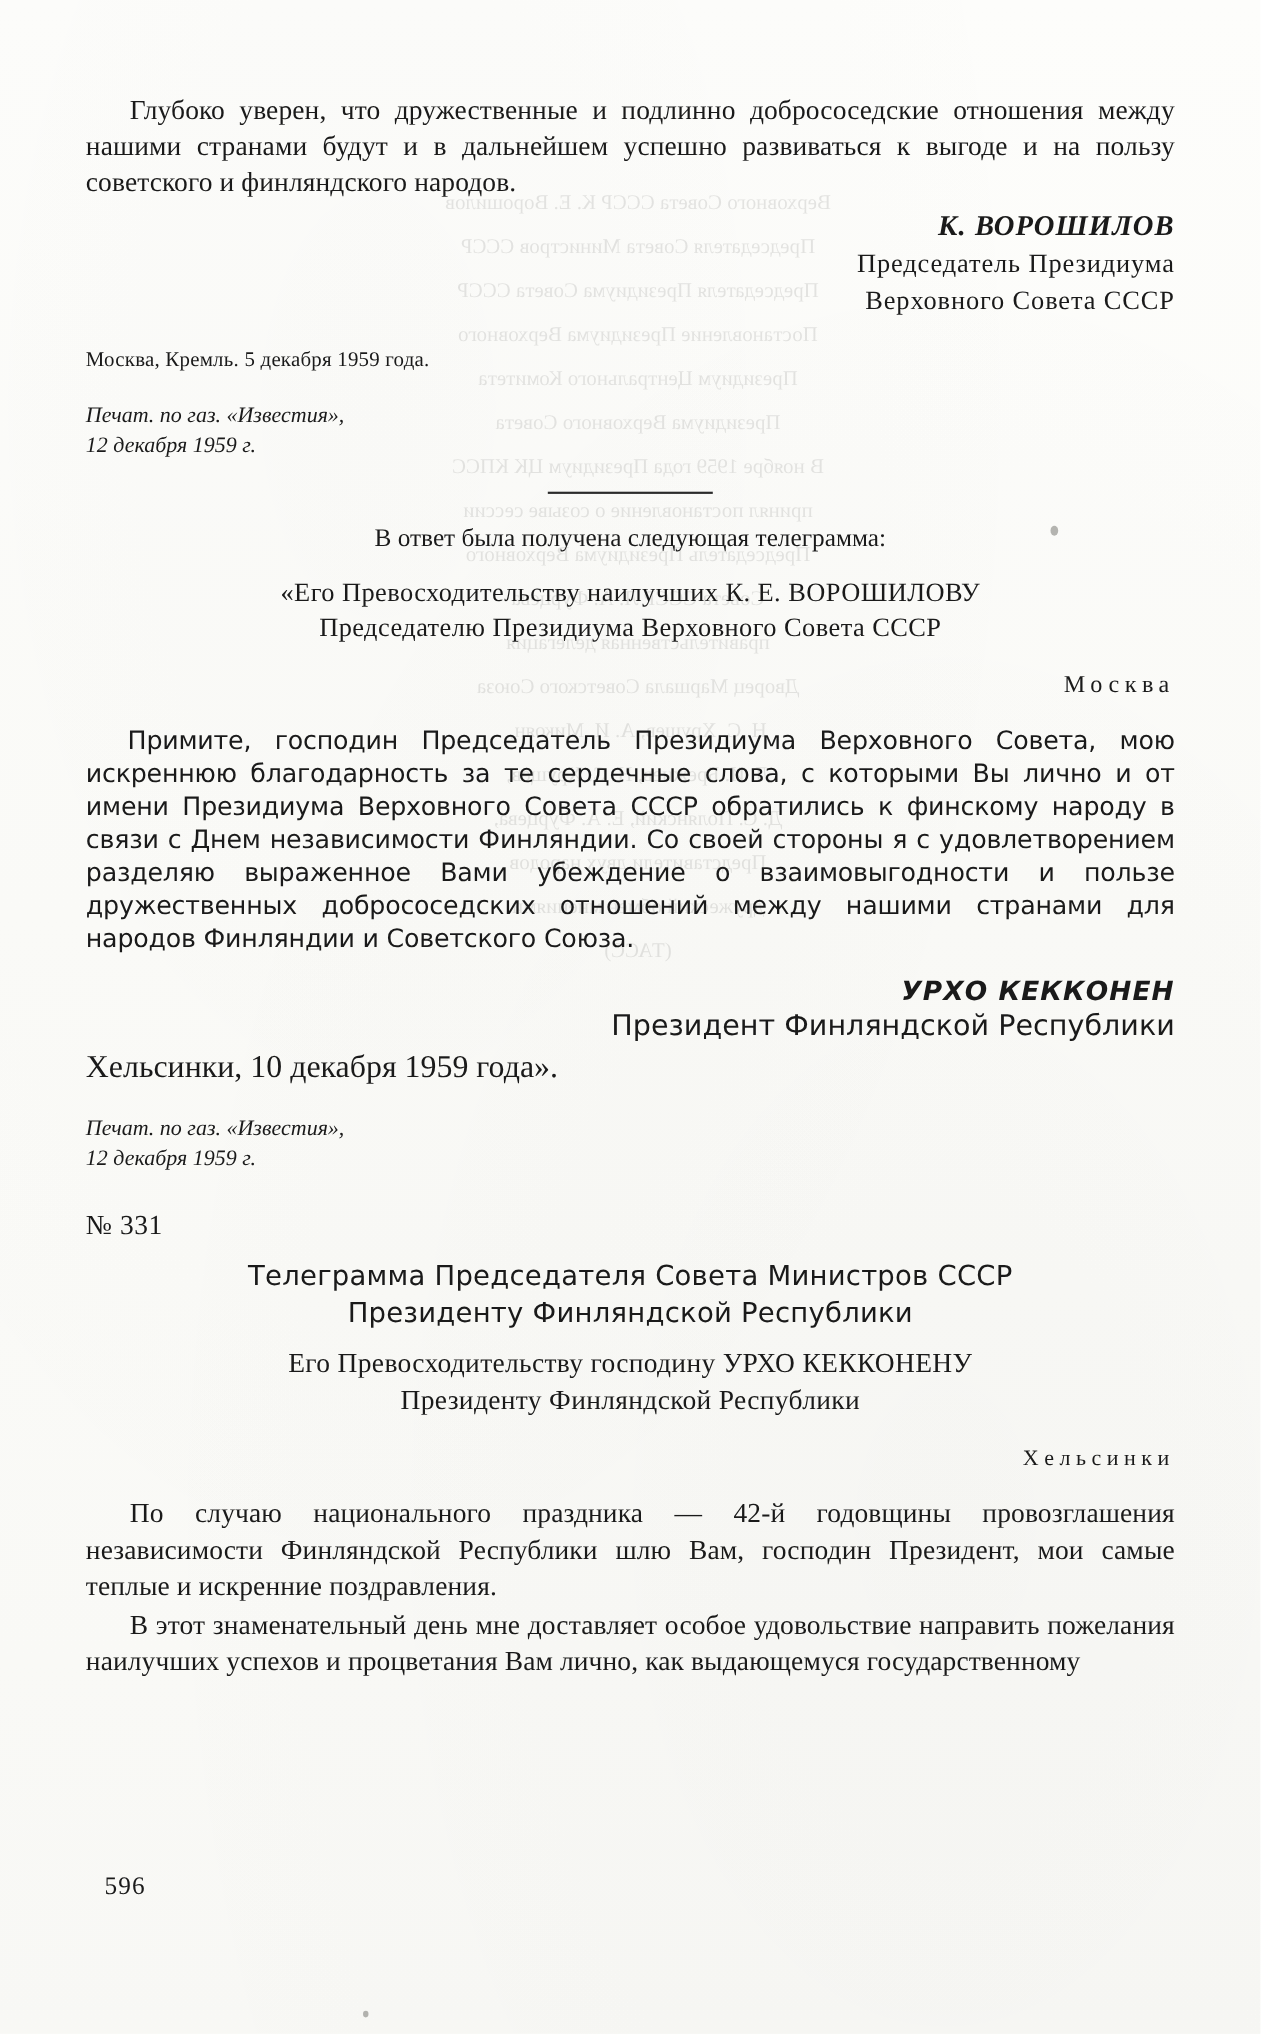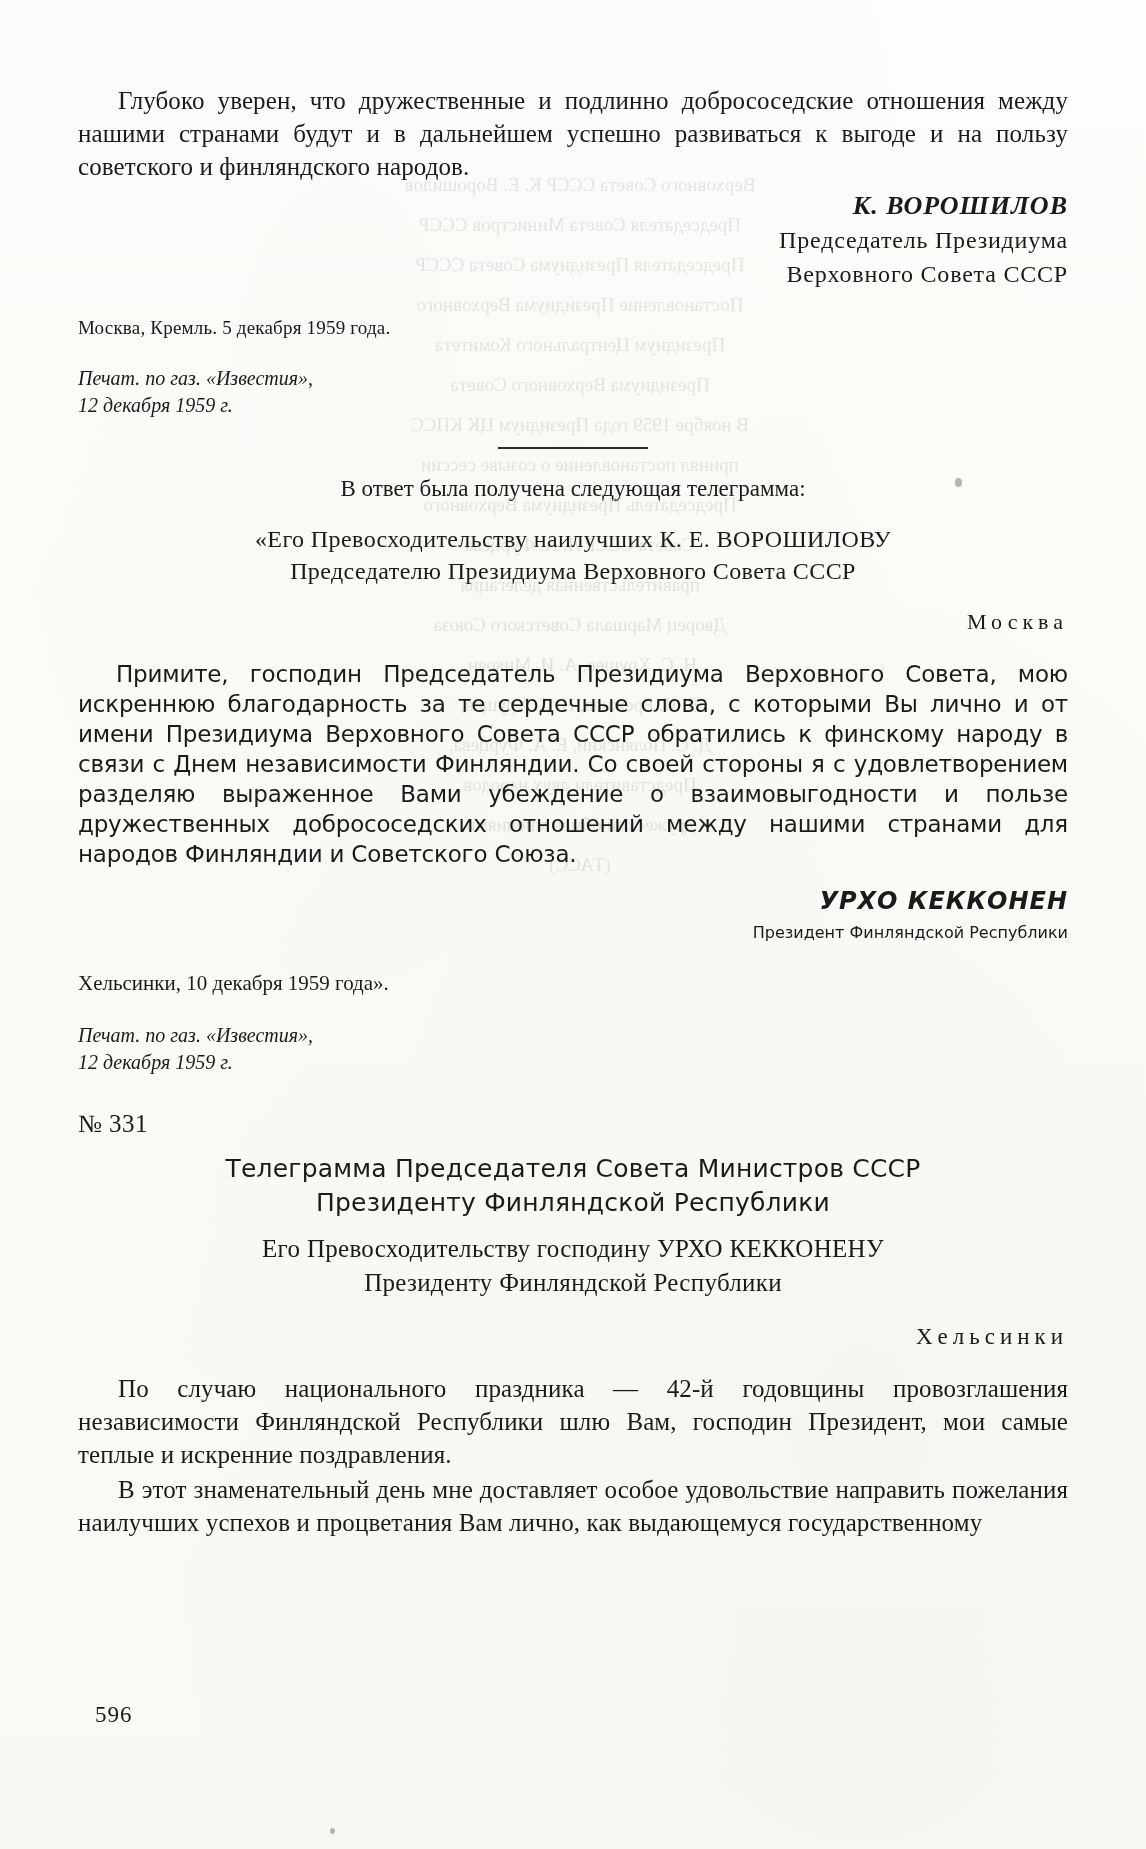--- a/index.html
+++ b/index.html
@@ -124,26 +124,26 @@
     line-height: 32px;
   }
   .sig-name2 {
     font-style: italic;
     font-weight: bold;
     font-size: 24px;
     letter-spacing: 1px;
     font-family: "DejaVu Sans", sans-serif;
   }
   .sig-title2 {
-    font-size: 16px;
+    font-size: 26px;
     font-family: "DejaVu Sans", sans-serif;
   }
   .place-date2 {
-    margin-top: 22px;
-    font-size: 21px;
+    margin-top: 5px;
+    font-size: 29px;
   }
   .doc-num {
     text-align: left;
     font-size: 25px;
     margin-top: 34px;
     letter-spacing: 0.5px;
   }
   .doc-title {
     text-align: center;
     font-weight: normal;
@@ -155,21 +155,21 @@
   }
   .addressee {
     text-align: center;
     font-size: 25px;
     line-height: 34px;
     margin-top: 12px;
     letter-spacing: 0.3px;
   }
   .city-right2 {
     text-align: right;
-    font-size: 23px;
+    font-size: 20px;
     letter-spacing: 5px;
     margin-top: 24px;
   }
   .page-number {
     position: absolute;
     left: 95px;
     bottom: 121px;
     font-size: 23px;
     letter-spacing: 1px;
   }

